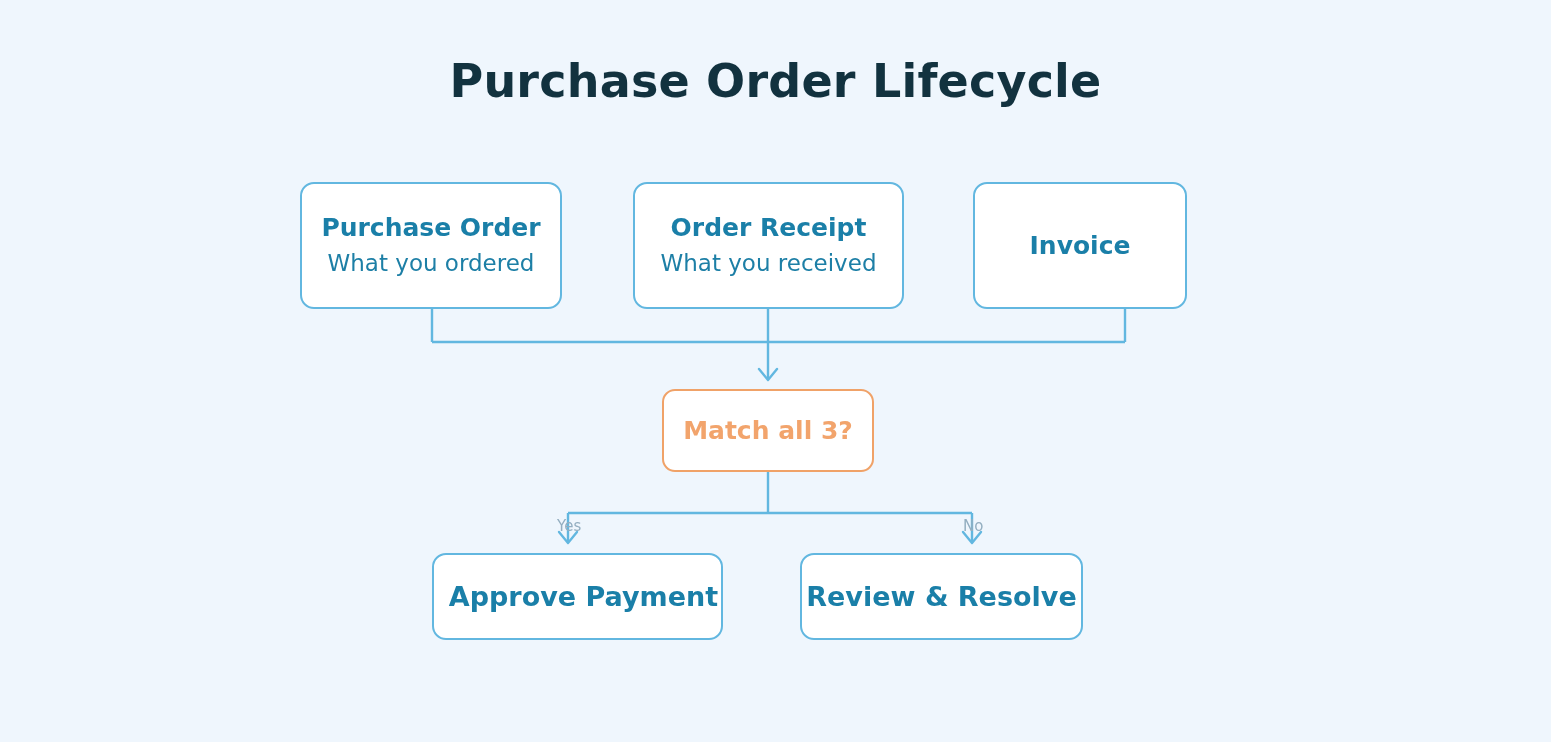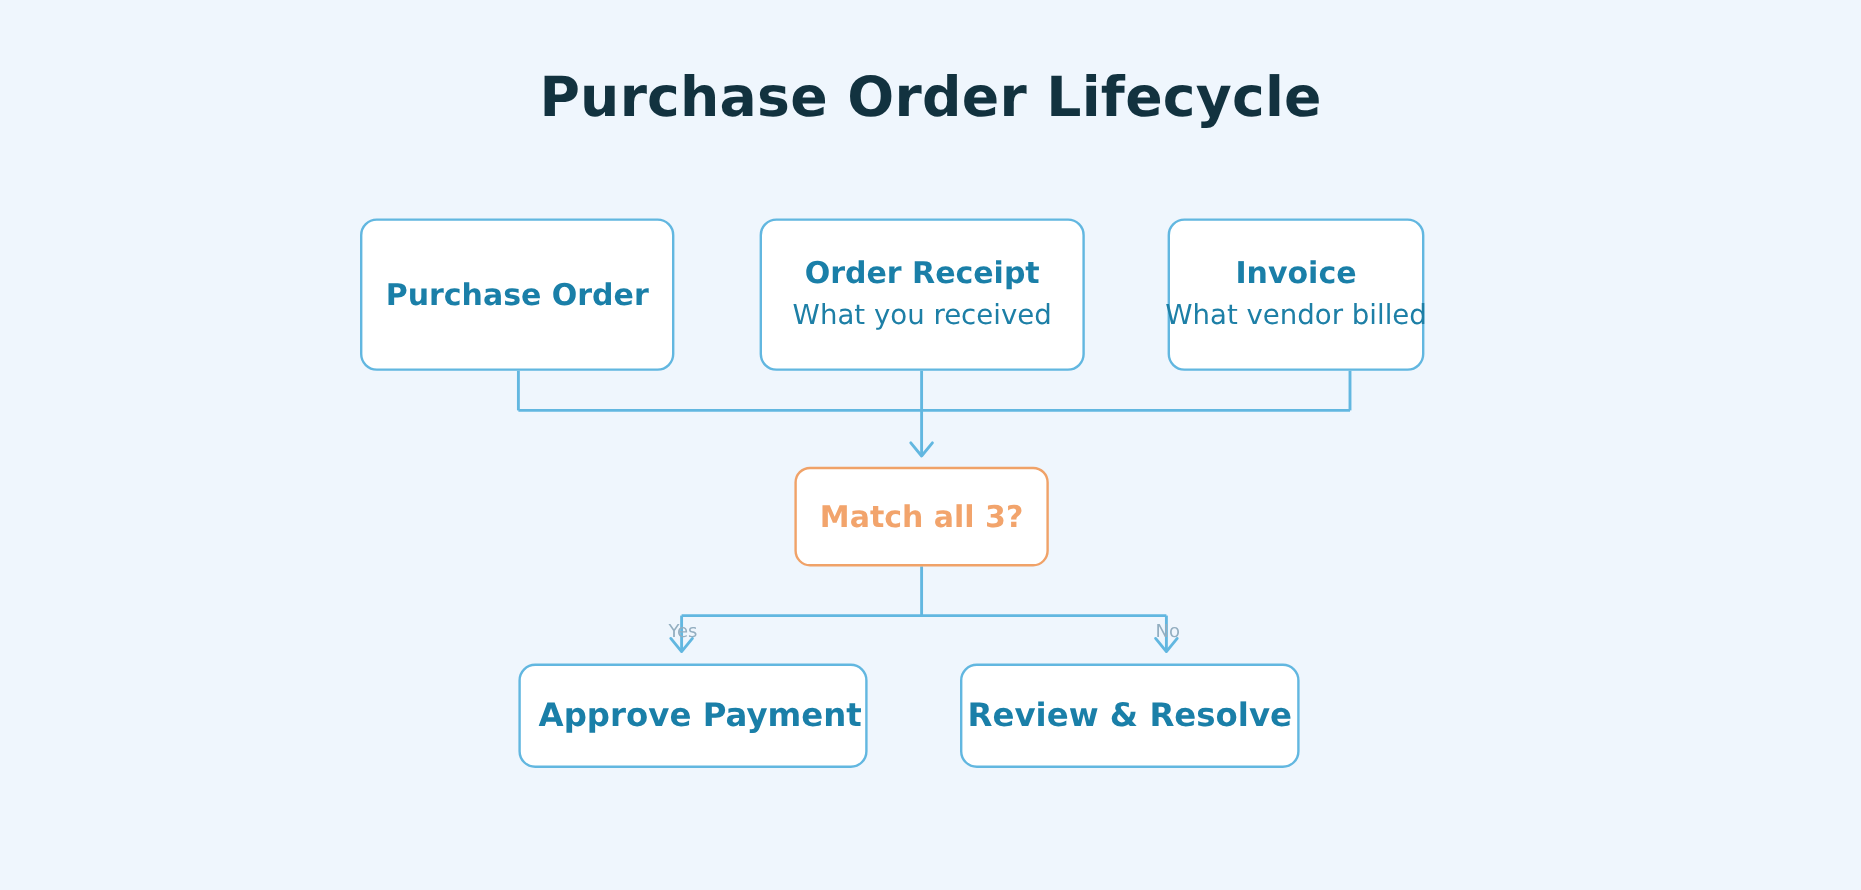--- a/index.html
+++ b/index.html
@@ -133,30 +133,30 @@
       <path d="M 568 513 L 568 542"></path>
       <path d="M 559 532 L 568 543 L 577 532" stroke-linecap="round" stroke-linejoin="round"></path>
 
       <path d="M 972 513 L 972 542"></path>
       <path d="M 963 532 L 972 543 L 981 532" stroke-linecap="round" stroke-linejoin="round"></path>
     </g>
   </svg>
 
   <div class="node source" id="node-purchase-order">
     <div class="node-title">Purchase Order</div>
+    <div class="node-sub">What you ordered</div>
   </div>
 
   <div class="node source" id="node-goods-receipt">
     <div class="node-title">Order Receipt</div>
     <div class="node-sub">What you received</div>
   </div>
 
   <div class="node source" id="node-invoice">
     <div class="node-title">Invoice</div>
-    <div class="node-sub">What vendor billed</div>
   </div>
 
   <div class="node decision" id="node-match">
     <div class="node-title">Match all 3?</div>
   </div>
 
   <div class="edge-label" id="label-yes">Yes</div>
   <div class="edge-label" id="label-no">No</div>
 
   <div class="node outcome" id="node-approve">

